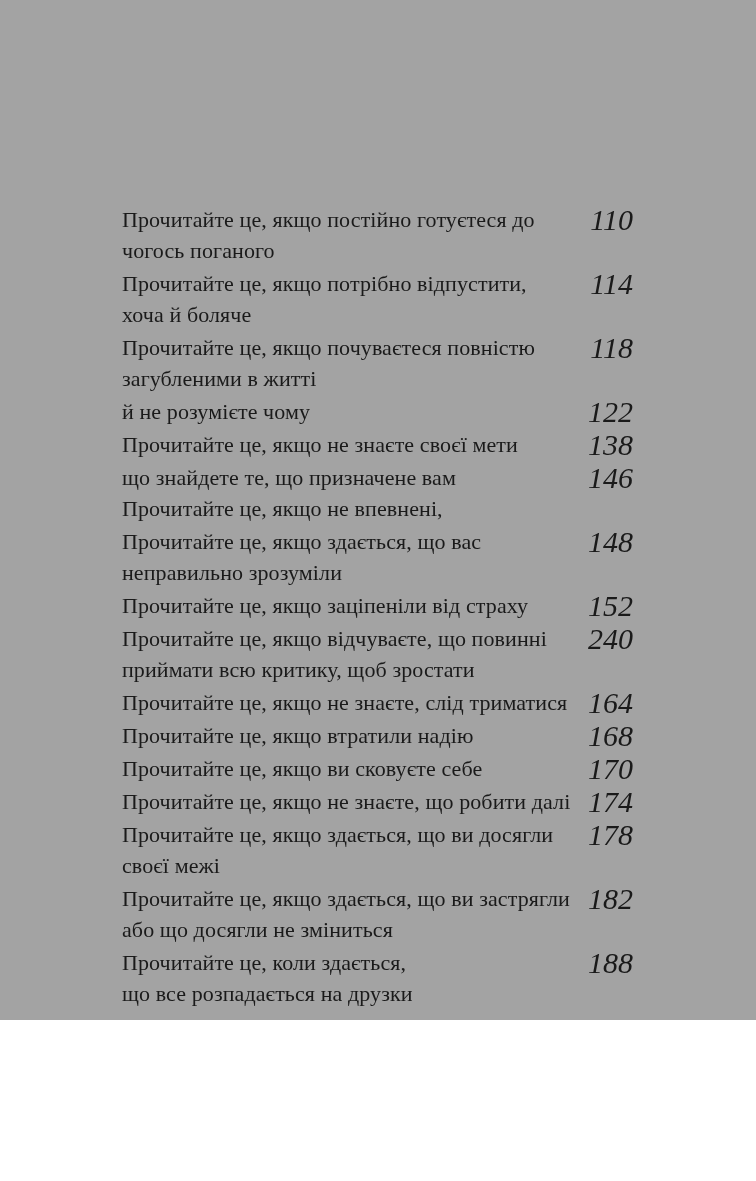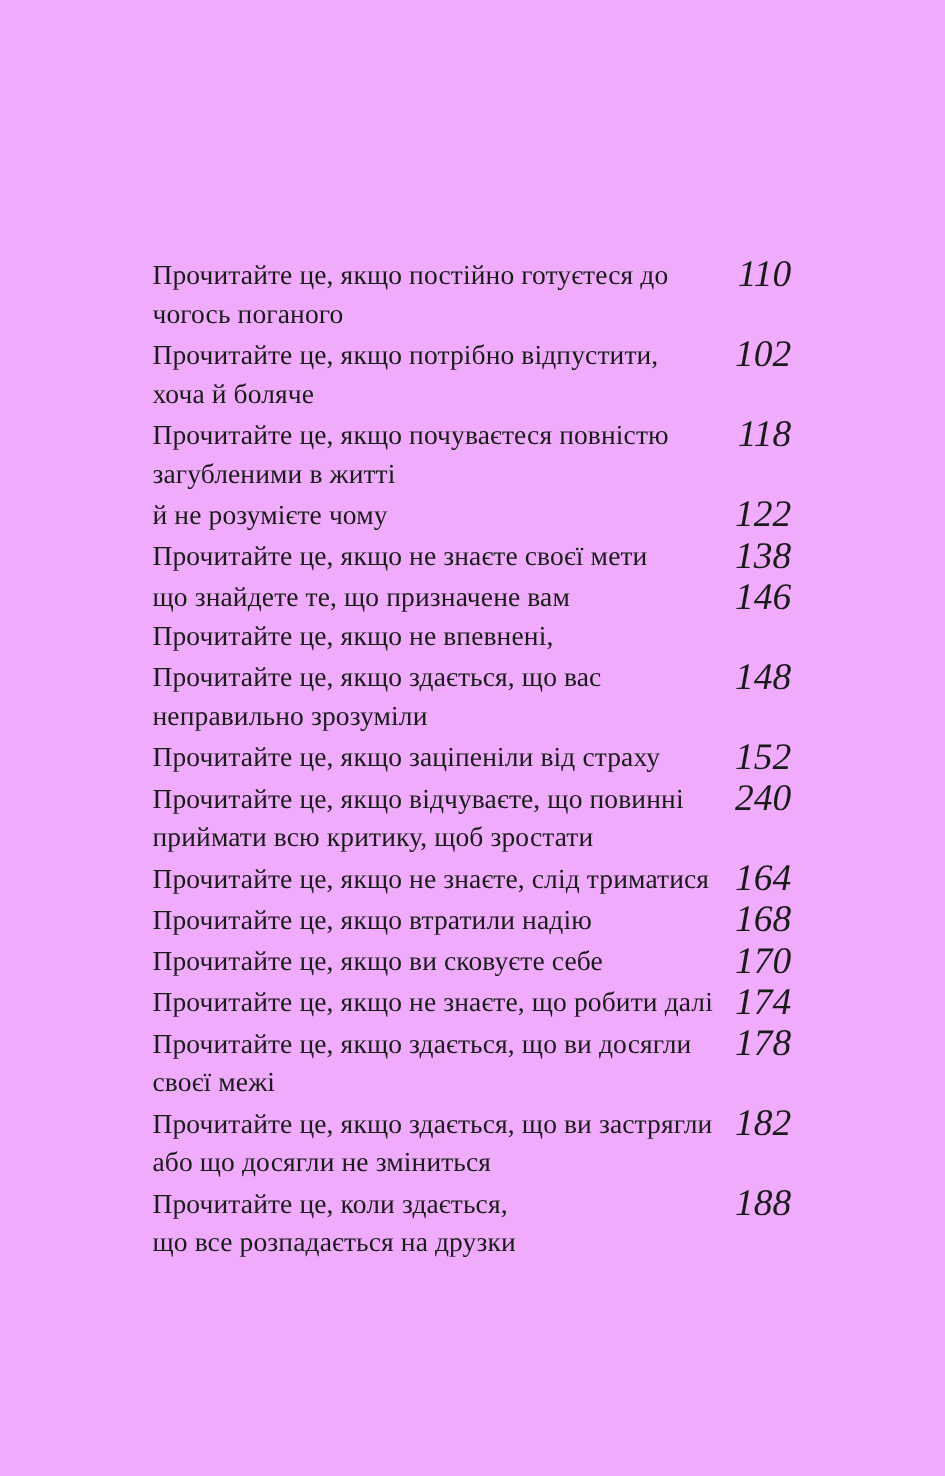--- a/index.html
+++ b/index.html
@@ -3,22 +3,22 @@
 <meta charset="utf-8">
 <style>
   html, body {
     margin: 0;
     padding: 0;
     background: #ffffff;
   }
   .screen {
     position: relative;
     width: 756px;
-    height: 1181px;
-    background: #f0abfc;
+    height: 1020px;
+    background: #a3a3a3;
     overflow: hidden;
     font-family: "Liberation Serif", serif;
     color: #1a1a1a;
   }
   .toc {
     position: absolute;
     left: 122px;
     top: 204px;
     width: 511px;
   }
@@ -47,21 +47,21 @@
 <div class="screen">
   <div class="toc">
       <div class="entry">
         <div class="line">Прочитайте це, якщо постійно готуєтеся до</div>
         <div class="line">чогось поганого</div>
         <span class="pagenum">110</span>
       </div>
       <div class="entry">
         <div class="line">Прочитайте це, якщо потрібно відпустити,</div>
         <div class="line">хоча й боляче</div>
-        <span class="pagenum">102</span>
+        <span class="pagenum">114</span>
       </div>
       <div class="entry">
         <div class="line">Прочитайте це, якщо почуваєтеся повністю</div>
         <div class="line">загубленими в житті</div>
         <span class="pagenum">118</span>
       </div>
       <div class="entry">
         <div class="line">й не розумієте чому</div>
         <span class="pagenum">122</span>
       </div>

